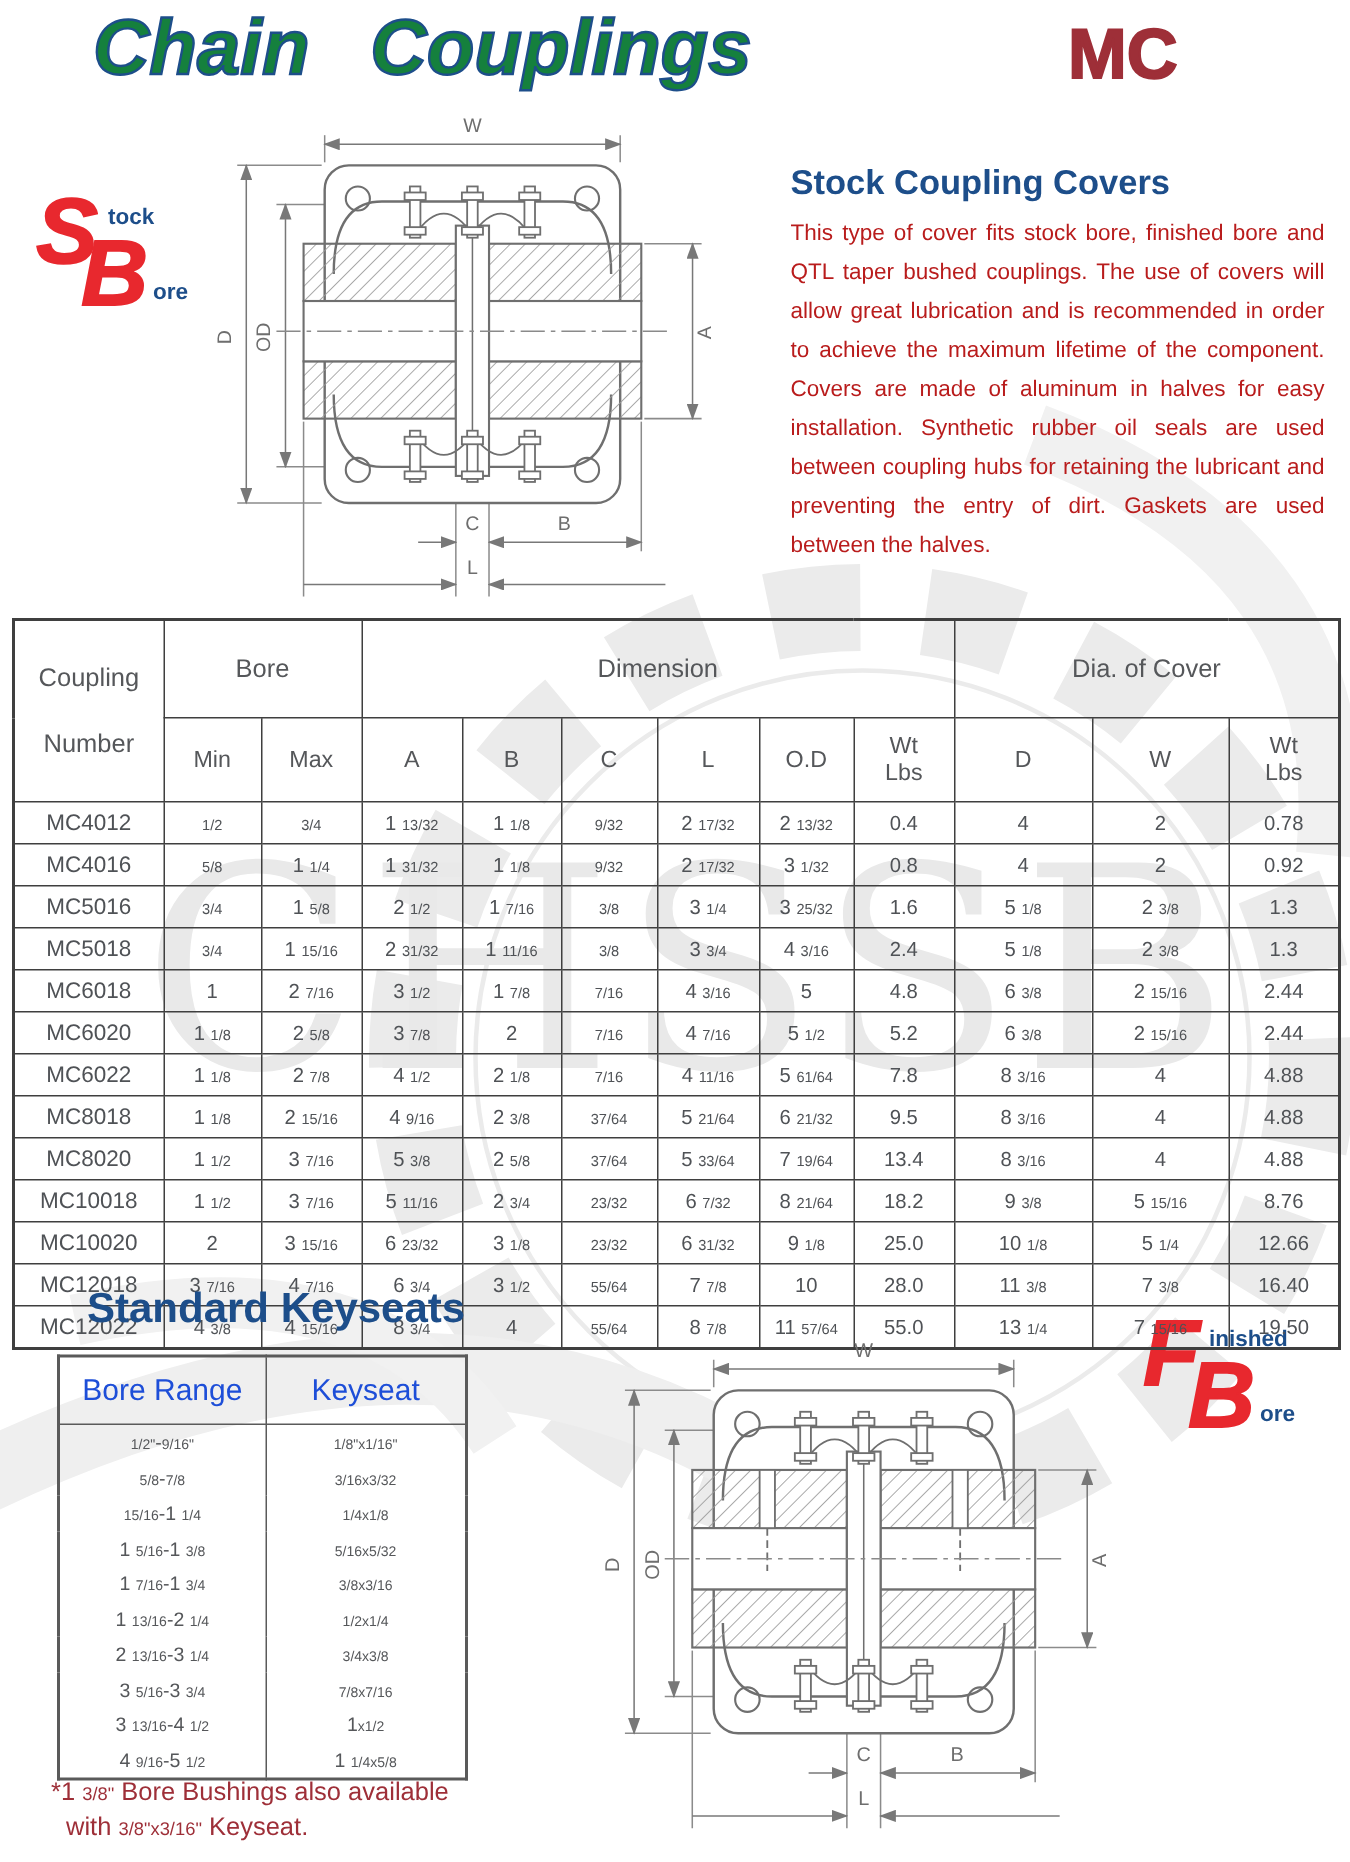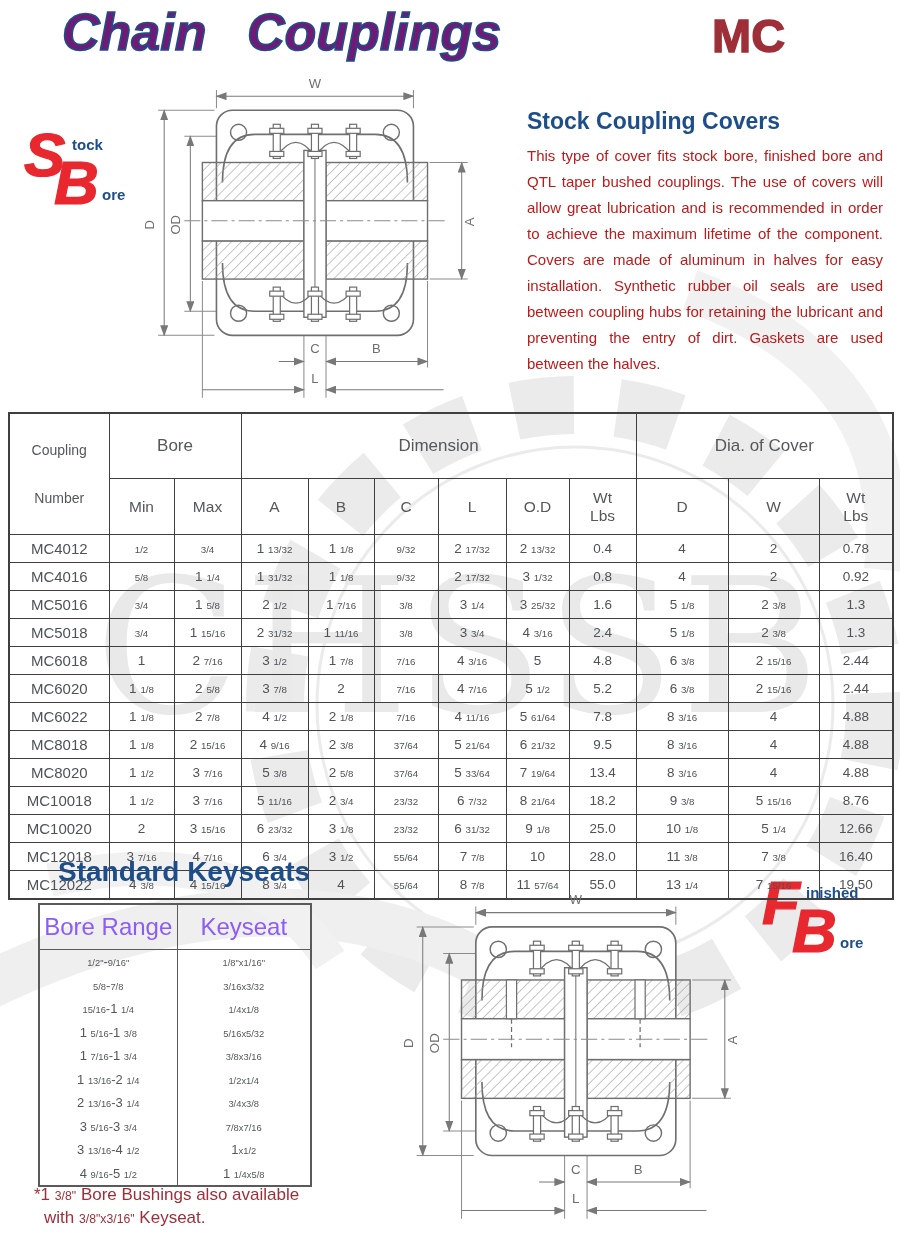--- a/index.html
+++ b/index.html
@@ -7,21 +7,21 @@
     width:900px;height:1241px;position:relative;background:#ffffff;
     font-family:"Liberation Sans",sans-serif;color:#55575a;overflow:hidden;
   }
   .layer{position:absolute;inset:0}
   #watermark{z-index:0;pointer-events:none}
   #content{z-index:1}
 
   
   .title{
     position:absolute;left:62px;top:2px;font-size:52px;font-style:italic;font-weight:bold;
-    color:#701a75;word-spacing:26px;-webkit-text-stroke:1.6px #1d4e8a;white-space:nowrap;
+    color:#15803d;word-spacing:26px;-webkit-text-stroke:1.6px #1d4e8a;white-space:nowrap;
   }
   .model{
     position:absolute;left:712px;top:8px;font-size:47px;font-weight:bold;
     color:#9e2f38;-webkit-text-stroke:1.4px #9e2f38;
   }
 
   
   .logo{position:absolute;width:130px;height:90px}
   .logo .big{position:absolute;font-style:italic;font-weight:bold;font-size:62px;line-height:1;
     -webkit-text-stroke:1.2px currentColor;color:#e8282e}
@@ -52,30 +52,30 @@
   }
   .maintable th,.maintable td{
     border:1px solid #3f3f3f;text-align:center;vertical-align:middle;padding:0;
   }
   .maintable th{font-weight:normal;color:#55575a;white-space:pre-line}
   .maintable .gh{height:42px;font-size:17px}
   .maintable .sh{height:34px;font-size:15.5px}
   .maintable td{font-size:13.5px;height:27px;color:#4f5256}
   .maintable td.c0{font-size:15px}
   .two{display:flex;flex-direction:column;justify-content:space-between;height:64px;
-       padding:8px 15px 8px;font-size:14px}
+       padding:8px 15px 8px;font-size:17px}
   .fr{font-size:72%}
 
   
   .kheading{position:absolute;left:58px;top:856px;font-size:28px;font-weight:bold;color:#1d4e8a}
   .ktable{
     position:absolute;left:38px;top:903px;width:272px;border-collapse:collapse;
     table-layout:fixed;border:2px solid #5a5a5a;background:transparent;
   }
-  .ktable th{border:1px solid #5a5a5a;height:42px;font-size:24px;font-weight:normal;color:#8b5cf6}
+  .ktable th{border:1px solid #5a5a5a;height:42px;font-size:20px;font-weight:normal;color:#1d4ed8}
   .ktable td{height:21.5px;font-size:13px;text-align:center;color:#55575a}
   .ktable td + td{border-left:1px solid #5a5a5a}
 
   .footnote{position:absolute;left:34px;top:1184px;font-size:17px;color:#9e2f38;line-height:1.35}
   .footnote .l2{padding-left:10px}
 </style>
 </head>
 <body>
 
 <div class="layer" id="watermark">

